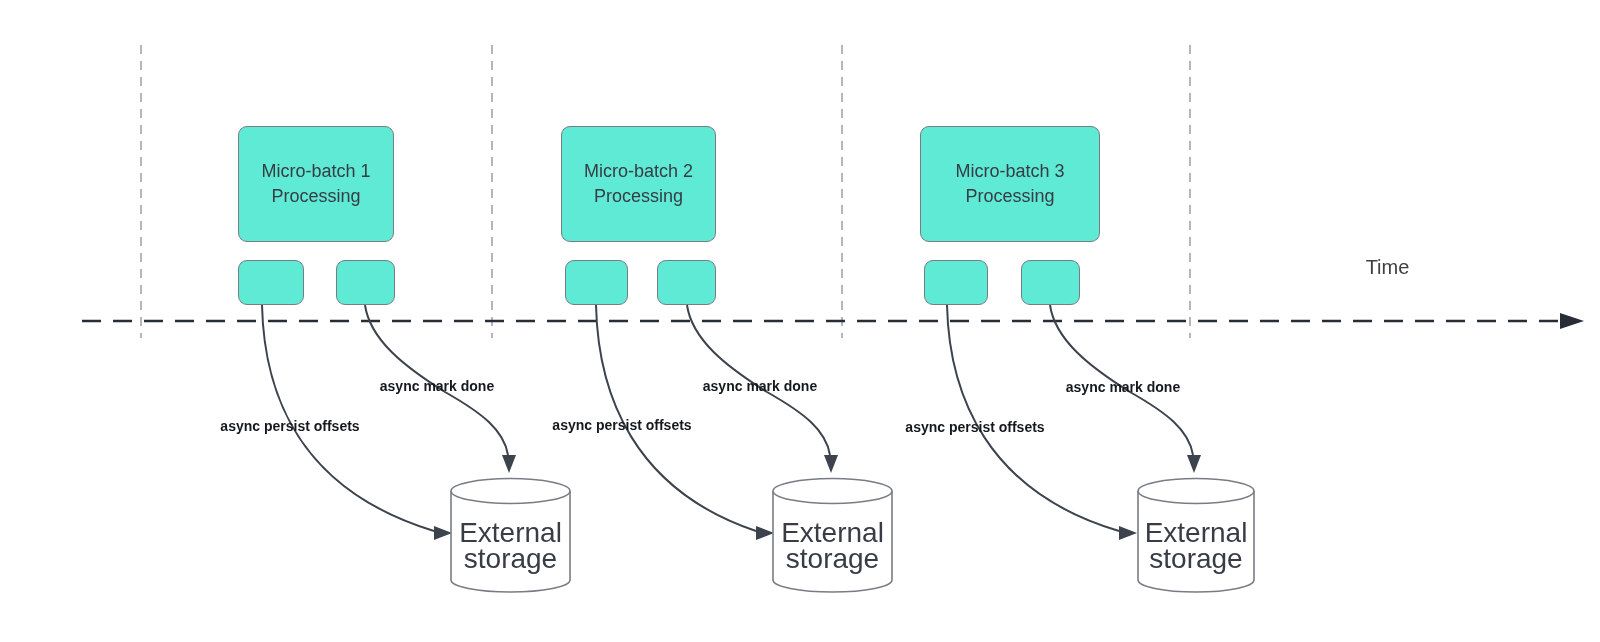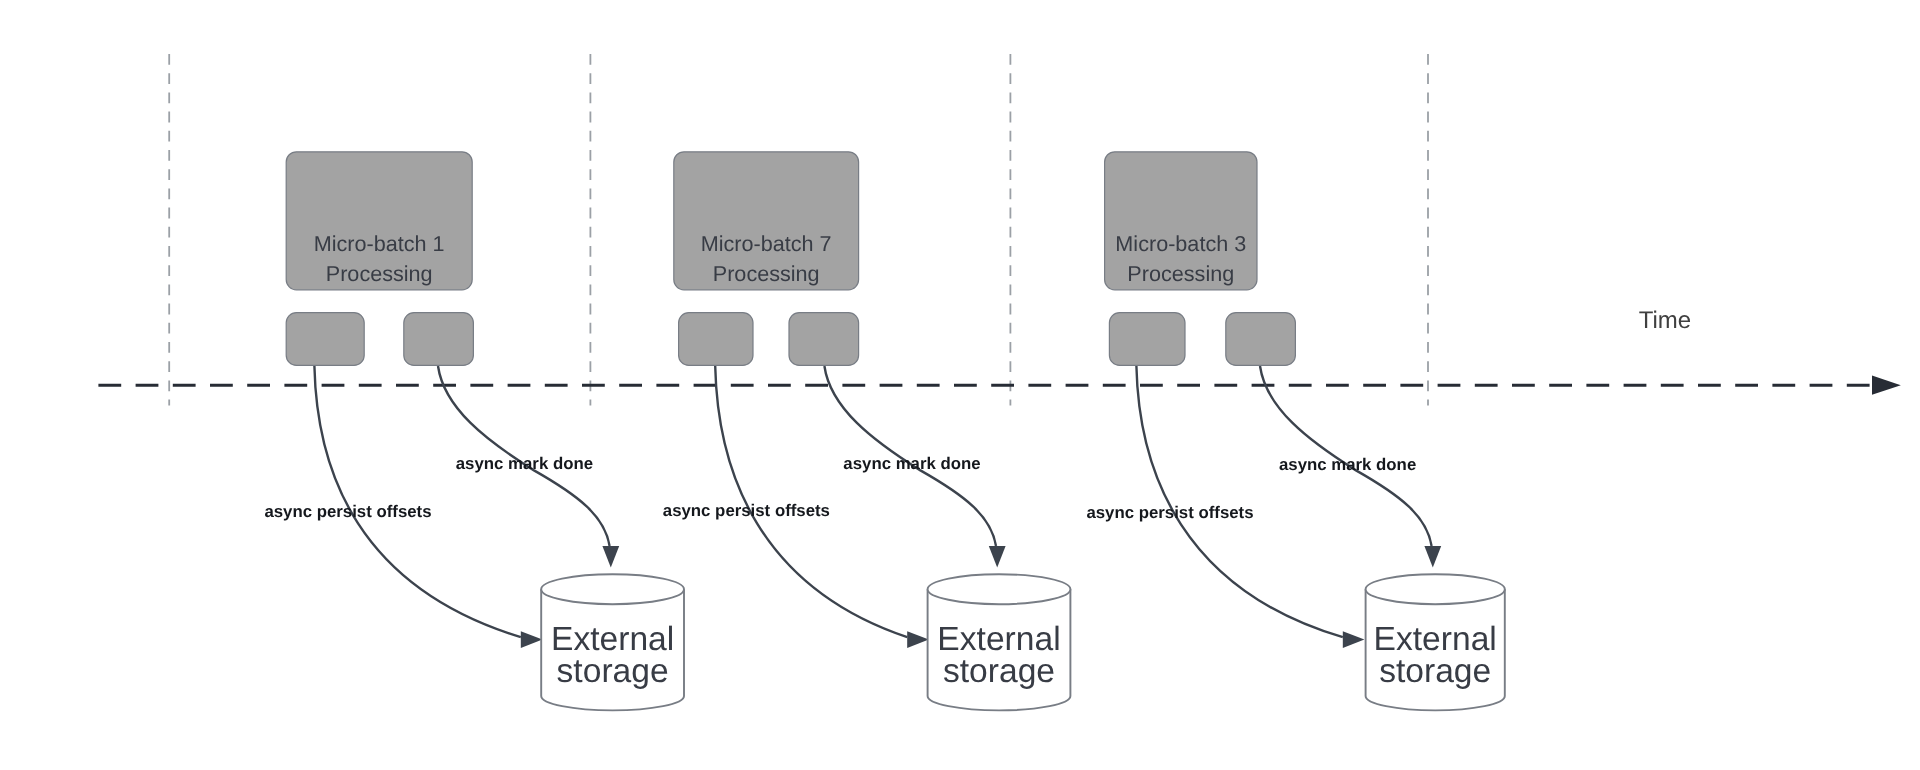--- a/index.html
+++ b/index.html
@@ -16,25 +16,25 @@
     overflow: hidden;
   }
   svg.layer {
     position: absolute;
     left: 0; top: 0;
     width: 1600px; height: 642px;
   }
   .node {
     position: absolute;
     box-sizing: border-box;
-    background: #a3a3a3;
+    background: #5eead4;
     border: 1.6px solid #787d85;
     border-radius: 9px;
     display: flex;
-    align-items: flex-end;
+    align-items: center;
     justify-content: center;
   }
   .box-label {
     font-size: 18px;
     line-height: 25px;
     color: #383c45;
     text-align: center;
     white-space: pre-line;
   }
   .cyl-label {
@@ -109,31 +109,31 @@
 Processing</div>
   </div>
   <div class="node" style="left:238px; top:260px; width:66px; height:45px;"></div>
   <div class="node" style="left:336px; top:260px; width:59px; height:45px;"></div>
   <div class="cyl-label" style="left:451px; top:520px; width:119px;">External
 storage</div>
   <div class="async-label" style="left:195px; top:418px; width:190px;">async persist offsets</div>
   <div class="async-label" style="left:357px; top:378px; width:160px;">async mark done</div>
 
   <div class="node" style="left:561px; top:126px; width:155px; height:116px;">
-    <div class="box-label">Micro-batch 7
+    <div class="box-label">Micro-batch 2
 Processing</div>
   </div>
   <div class="node" style="left:565px; top:260px; width:63px; height:45px;"></div>
   <div class="node" style="left:657px; top:260px; width:59px; height:45px;"></div>
   <div class="cyl-label" style="left:773px; top:520px; width:119px;">External
 storage</div>
   <div class="async-label" style="left:527px; top:417px; width:190px;">async persist offsets</div>
   <div class="async-label" style="left:680px; top:378px; width:160px;">async mark done</div>
 
-  <div class="node" style="left:920px; top:126px; width:128px; height:116px;">
+  <div class="node" style="left:920px; top:126px; width:180px; height:116px;">
     <div class="box-label">Micro-batch 3
 Processing</div>
   </div>
   <div class="node" style="left:924px; top:260px; width:64px; height:45px;"></div>
   <div class="node" style="left:1021px; top:260px; width:59px; height:45px;"></div>
   <div class="cyl-label" style="left:1138px; top:520px; width:116px;">External
 storage</div>
   <div class="async-label" style="left:880px; top:419px; width:190px;">async persist offsets</div>
   <div class="async-label" style="left:1043px; top:379px; width:160px;">async mark done</div>
 

